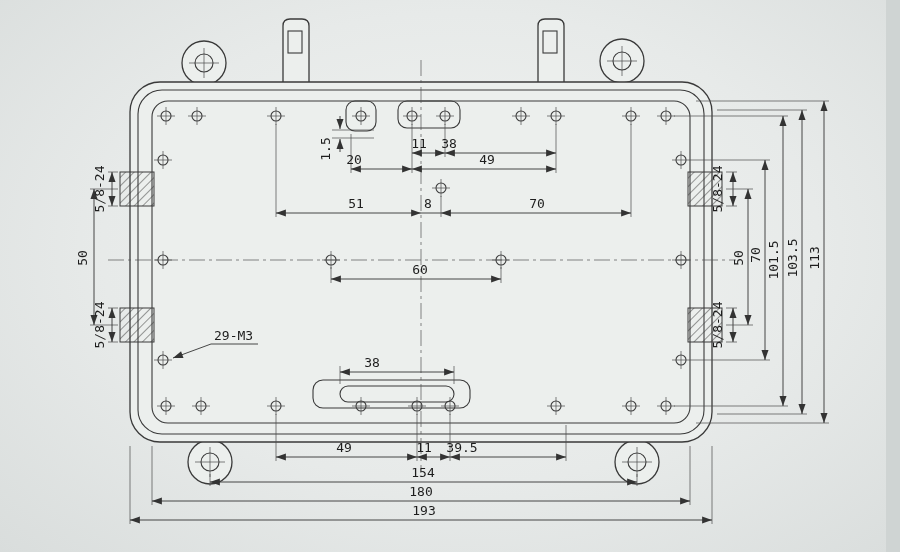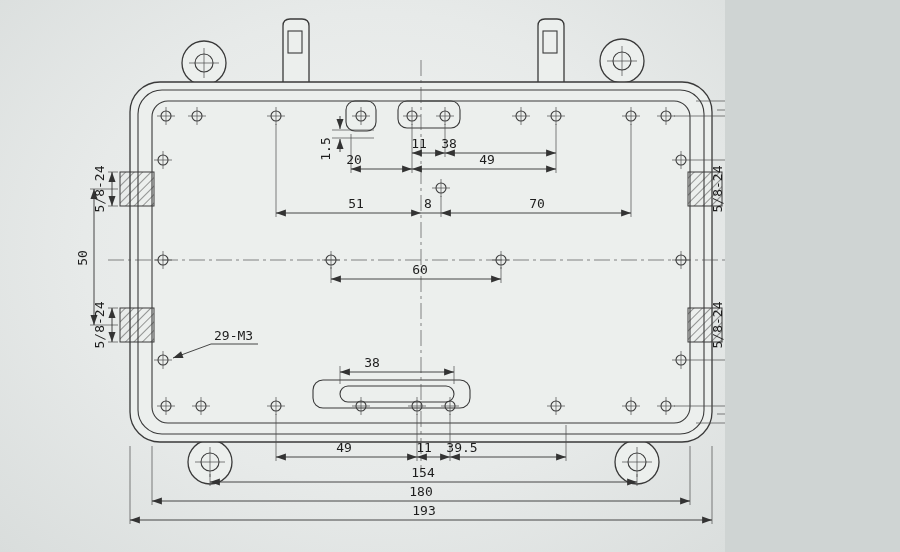--- a/index.html
+++ b/index.html
@@ -1,16 +1,16 @@
 <!DOCTYPE html>
 <html><head>
 <meta charset="utf-8">
 <style>
   html,body{margin:0;padding:0;background:#cfd4d3;}
-  .stage{width:725px;height:552px;overflow:hidden;position:relative;
+  .stage{width:886px;height:552px;overflow:hidden;position:relative;
     background:radial-gradient(ellipse at 52% 45%, #f1f3f1 0%, #e7eae9 55%, #d9dddc 100%);}
   svg{display:block;}
   text{font-family:"DejaVu Sans Mono","Liberation Mono",monospace;font-size:13px;fill:#1d1d1d;}
   .outline{fill:#ecEEec;fill:#ecefed;stroke:#3a3a3a;stroke-width:1.3;}
   .line{fill:none;stroke:#3a3a3a;stroke-width:1.1;}
   .dim{fill:none;stroke:#333;stroke-width:0.9;}
   .ext{fill:none;stroke:#4a4a4a;stroke-width:0.7;}
   .center{fill:none;stroke:#555;stroke-width:0.7;stroke-dasharray:16 4 3 4;}
   .hatchrect{fill:url(#hatch);stroke:#3a3a3a;stroke-width:1;}
   .hole-sym circle{fill:none;stroke:#3a3a3a;stroke-width:1.1;}

